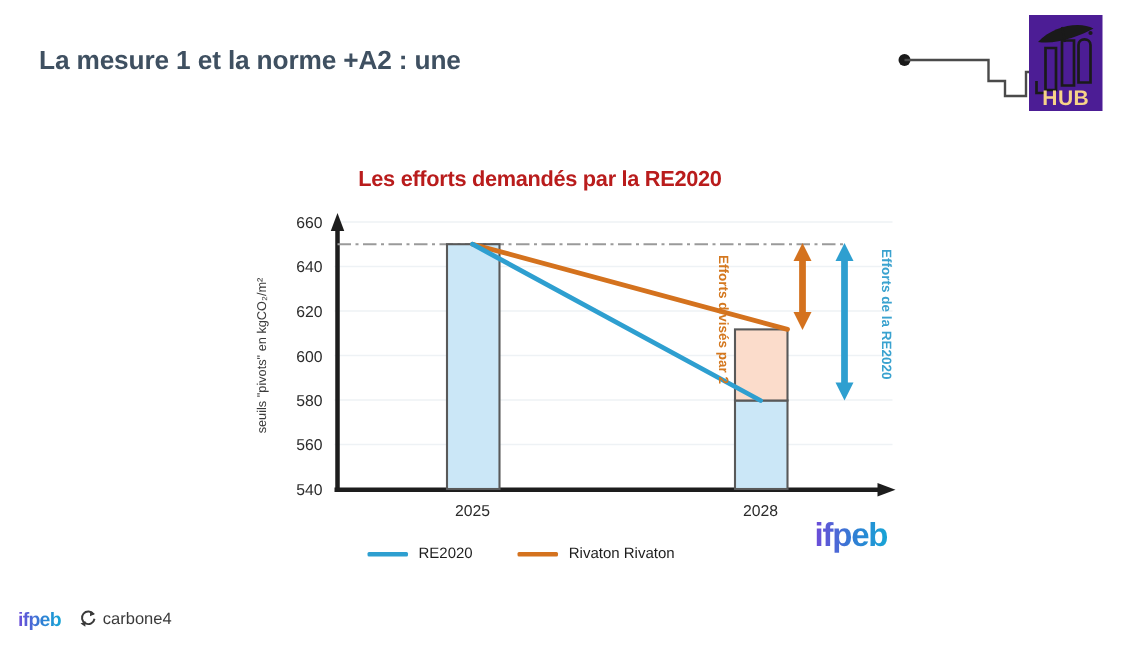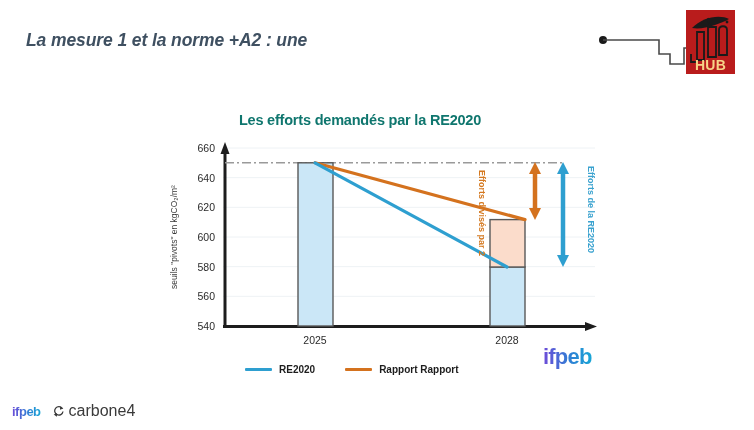--- a/index.html
+++ b/index.html
@@ -21,38 +21,38 @@
     position: absolute;
     left: 26px;
     top: 28px;
     width: 430px;
     color: #3f5061;
     font-size: 17.5px;
     font-weight: bold;
     line-height: 1.45;
     letter-spacing: -0.1px;
   }
-  #slide-title .ln { display: block; white-space: nowrap; font-style: italic; }
+  #slide-title .ln { display: block; white-space: nowrap; }
 
   
   #hub-logo-group {
     position: absolute;
     right: 8px;
     top: 4px;
     width: 150px;
     height: 80px;
   }
   #hub-connector { position: absolute; left: 0; top: 0; }
   #hub-badge {
     position: absolute;
     right: 11px;
     top: 6px;
     width: 49px;
     height: 64px;
-    background: #b91c1c;
+    background: #4c1d95;
     overflow: hidden;
   }
   #hub-badge svg { display: block; }
   #hub-badge-text {
     position: absolute;
     bottom: 1px;
     left: 0;
     right: 0;
     text-align: center;
     color: #f7d488;
@@ -71,21 +71,21 @@
     height: 275px;
   }
   #chart-title {
     position: absolute;
     left: 0;
     top: 0;
     width: 420px;
     text-align: center;
     font-size: 14.5px;
     font-weight: bold;
-    color: #0f766e;
+    color: #b91c1c;
     letter-spacing: -0.2px;
   }
   #chart-svg-wrap { position: absolute; left: 13px; top: 28px; }
 
   
   .axis-title-y {
     font-size: 8.5px;
     fill: #3a3a3a;
   }
   .tick-label {
@@ -119,21 +119,20 @@
     display: flex;
     gap: 30px;
     align-items: center;
   }
   .legend-item { display: flex; align-items: center; gap: 7px; }
   .legend-swatch { width: 27px; height: 3.5px; border-radius: 1px; }
   .legend-label {
     font-size: 10px;
     color: #1d1d1d;
     font-family: "Liberation Sans", sans-serif;
-    font-weight: bold;
   }
 
   
   #ifpeb-chart-logo {
     position: absolute;
     left: 393px;
     top: 232px;
     font-size: 22px;
     font-weight: bold;
     letter-spacing: -0.8px;
@@ -162,21 +161,21 @@
     -webkit-background-clip: text;
     background-clip: text;
     color: transparent;
   }
   #footer-carbone4 {
     display: flex;
     align-items: center;
     gap: 4px;
   }
   #footer-carbone4-label {
-    font-size: 16px;
+    font-size: 11px;
     color: #3a3a3a;
     font-family: "Liberation Sans", sans-serif;
   }
 </style>
 </head>
 <body>
 
 <div id="slide-title">
   <span class="ln">La mesure 1 et la norme +A2 : une</span>
 </div>
@@ -272,21 +271,21 @@
     </svg>
   </div>
 
   <div id="chart-legend">
     <div class="legend-item">
       <span class="legend-swatch" style="background:#2e9fd0"></span>
       <span class="legend-label">RE2020</span>
     </div>
     <div class="legend-item">
       <span class="legend-swatch" style="background:#d4721e"></span>
-      <span class="legend-label">Rapport Rapport</span>
+      <span class="legend-label">Rivaton Rivaton</span>
     </div>
   </div>
 
   <div id="ifpeb-chart-logo">ifpeb</div>
 </div>
 
 <div id="footer-logos">
   <div id="footer-ifpeb">ifpeb</div>
   <div id="footer-carbone4">
     <svg width="13" height="13" viewBox="0 0 13 13">

